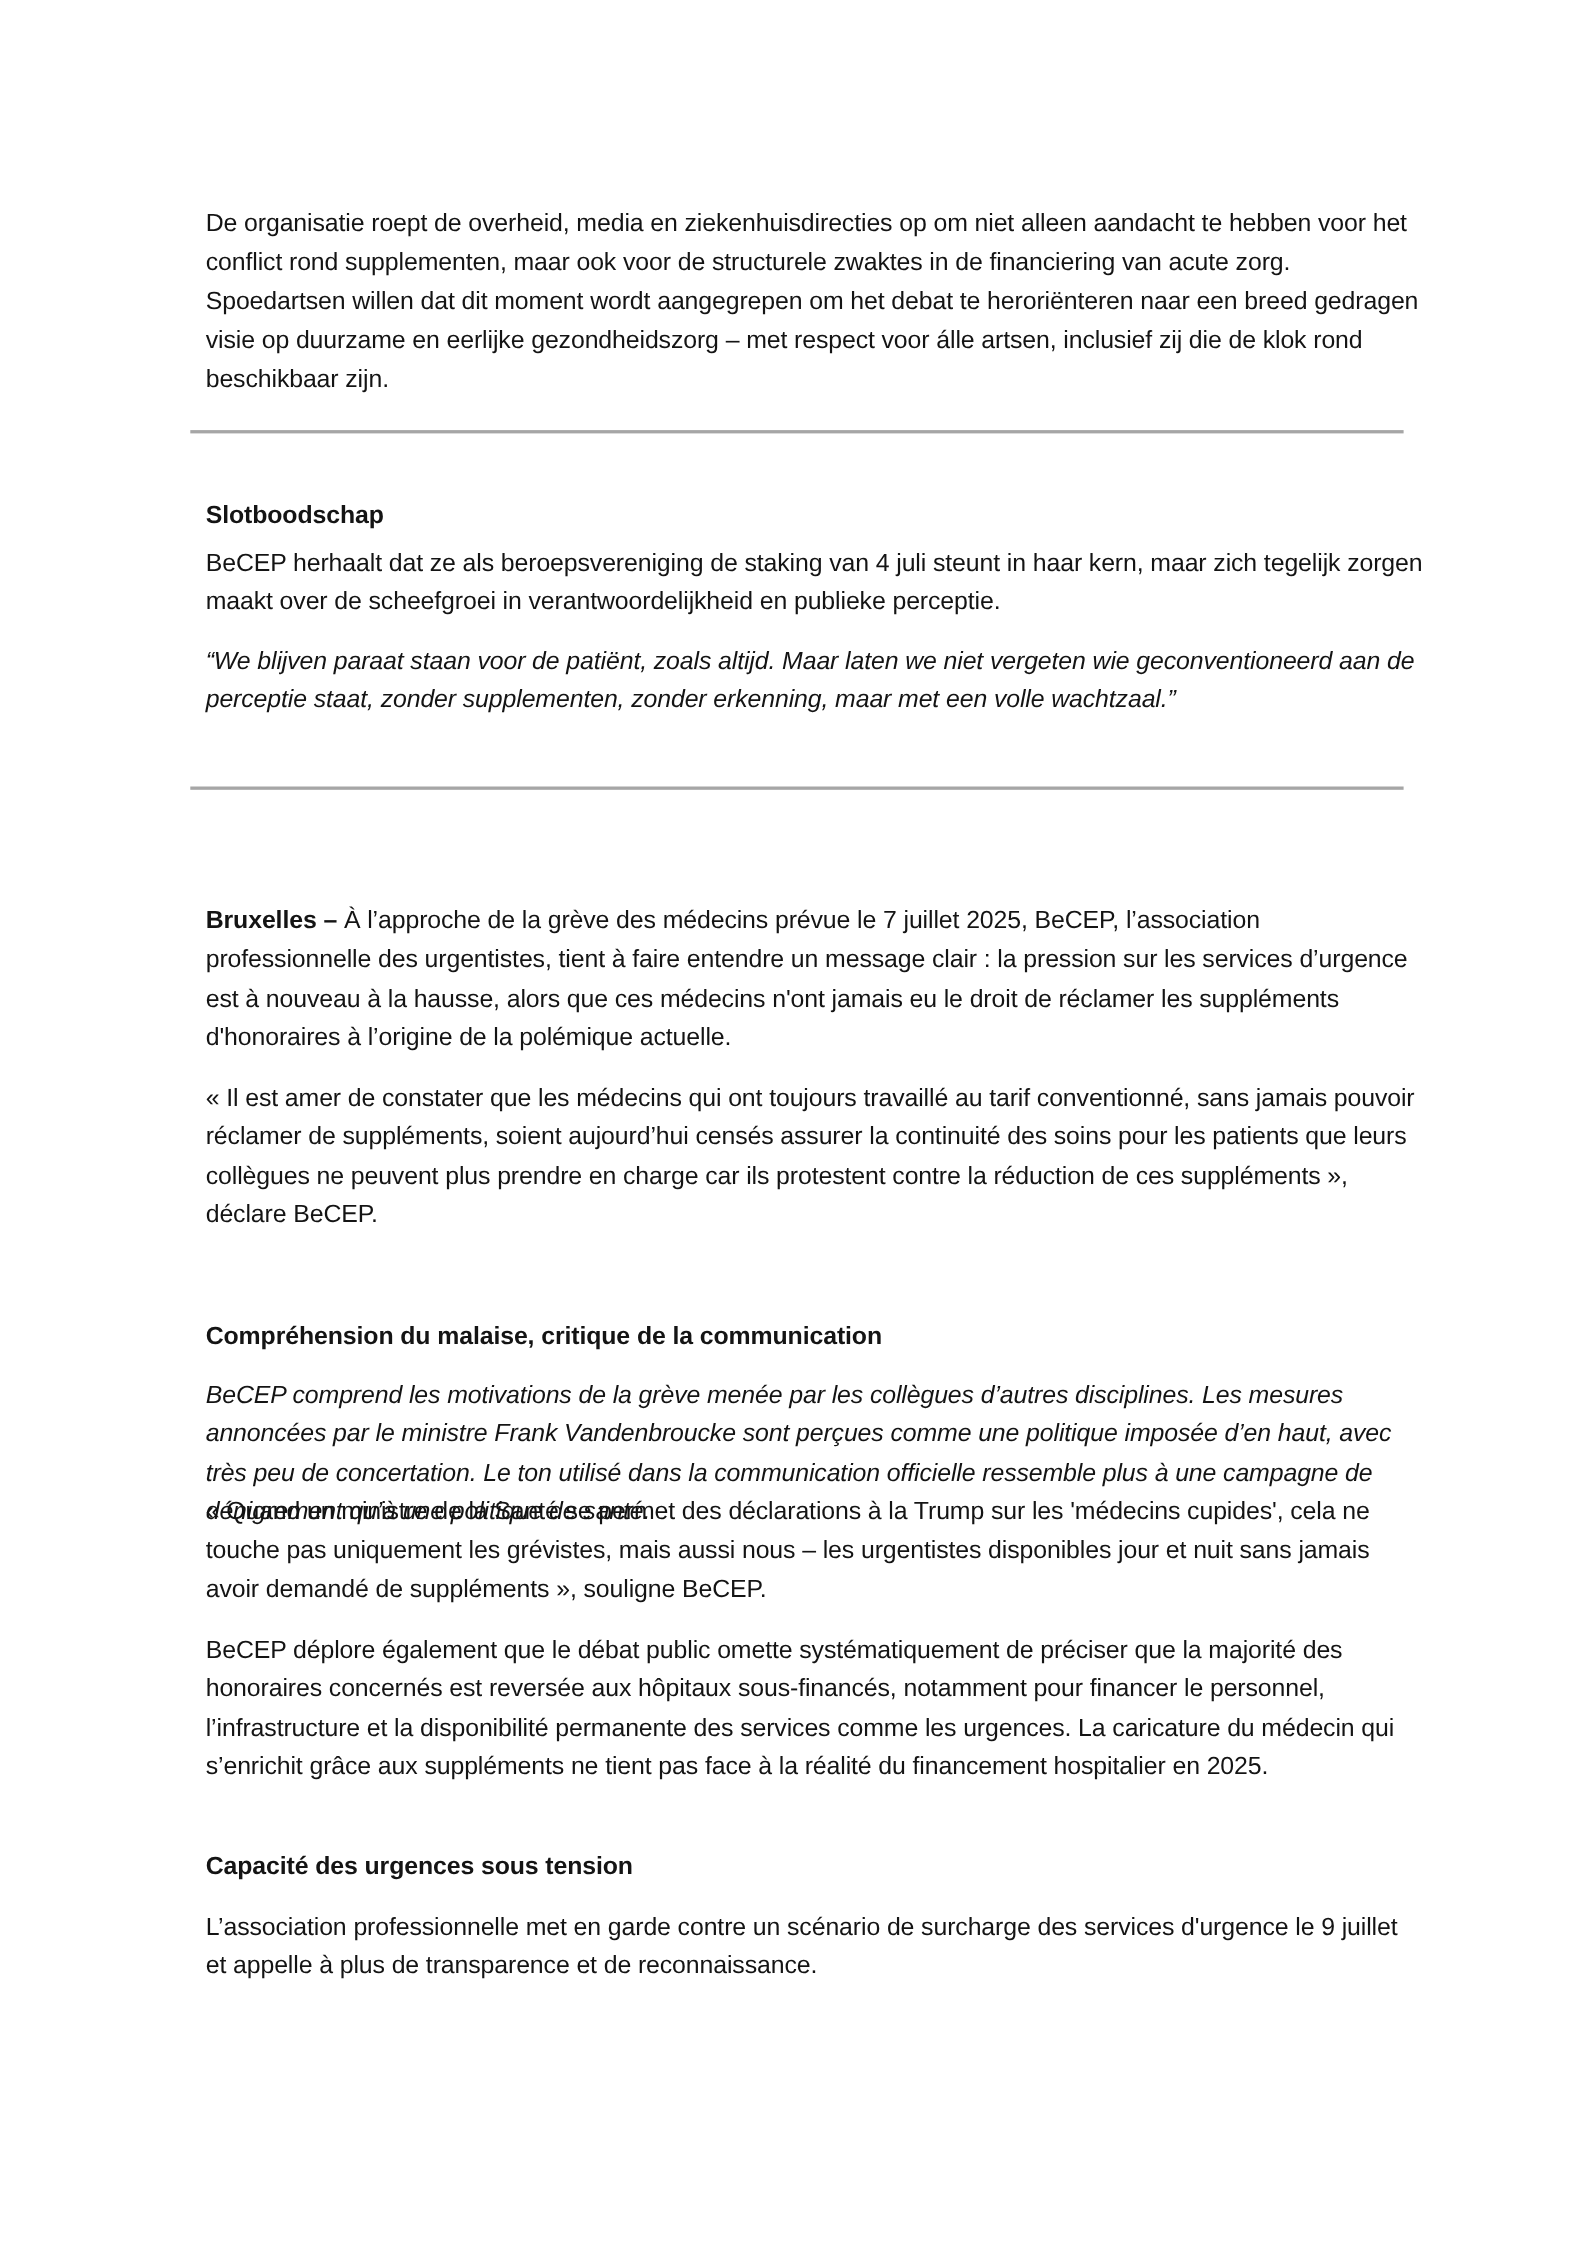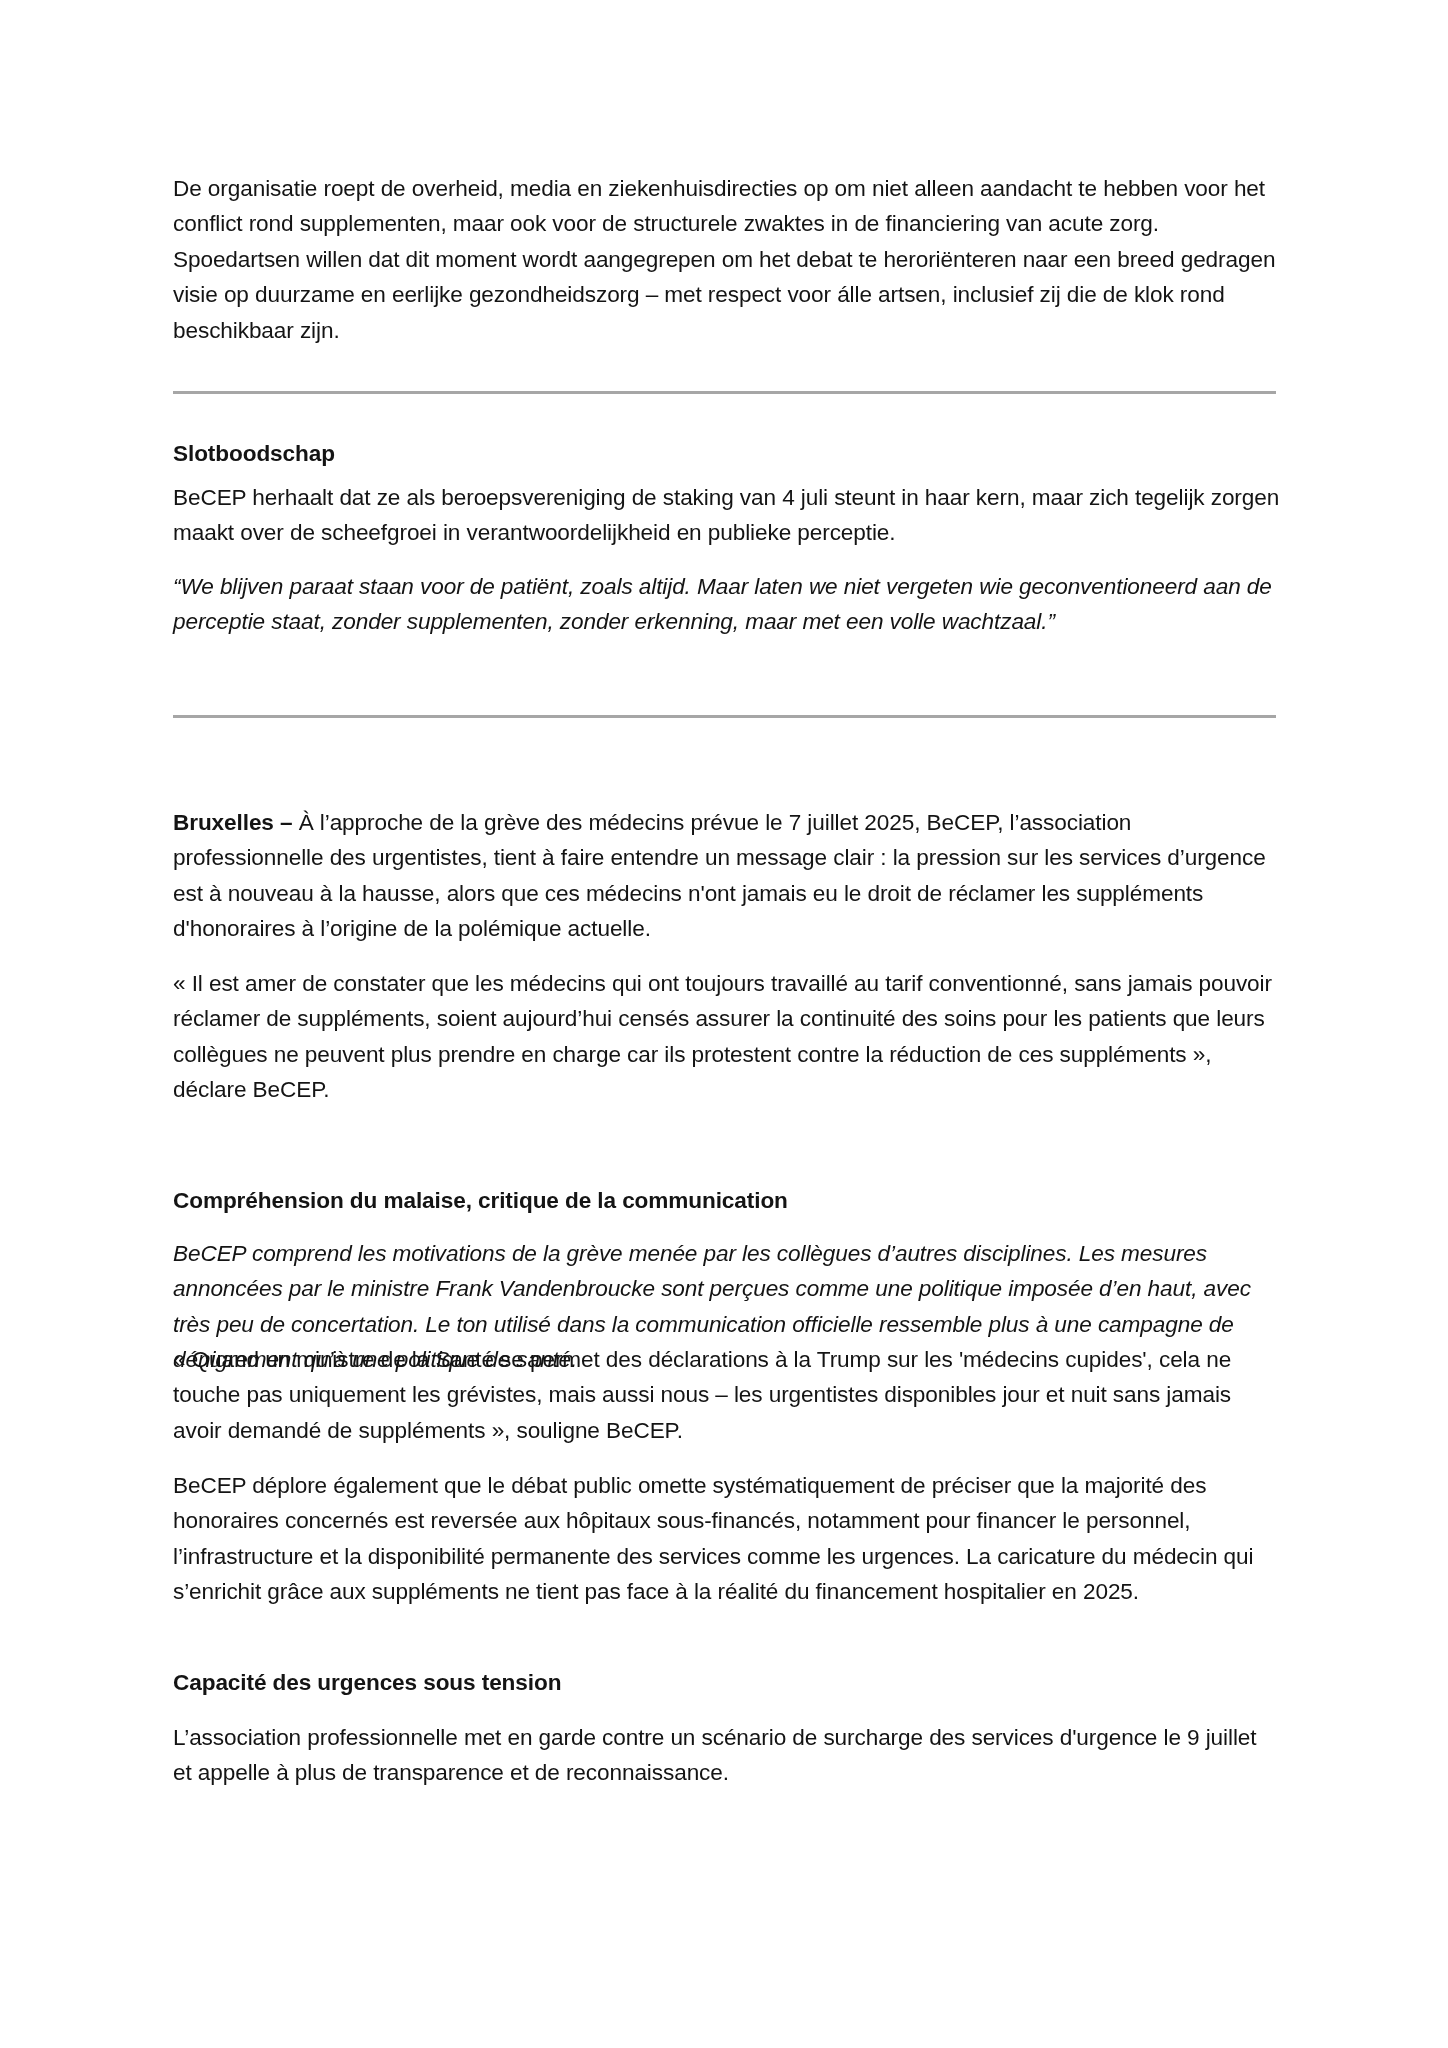--- a/index.html
+++ b/index.html
@@ -1,19 +1,19 @@
 <!DOCTYPE html>
 <html><head>
 <meta charset="utf-8">
 <style>
   html, body { margin: 0; padding: 0; background: #ffffff; }
   body { width: 1448px; height: 2048px; position: relative; overflow: hidden;
          font-family: "Liberation Sans", "DejaVu Sans", sans-serif; color: #111111; }
   .page { position: absolute; left: 0; top: 0; width: 1448px; height: 2048px; background: #fff; }
-  .block { position: absolute; left: 173px; width: 1108px; margin: 0;
+  .block { position: absolute; left: 173px; width: 1108px; margin: 14px;
            font-size: 22.6px; line-height: 35.4px; letter-spacing: -0.1px; color: #141414; }
   .heading { font-weight: bold; }
   .quote { font-style: italic; }
   .lead { font-weight: bold; }
   .divider { position: absolute; left: 173px; width: 1103px; height: 3px; background: #a6a6a6; border: 0; margin: 0; }
 </style>
 </head>
 <body>
 
 <div class="page">

